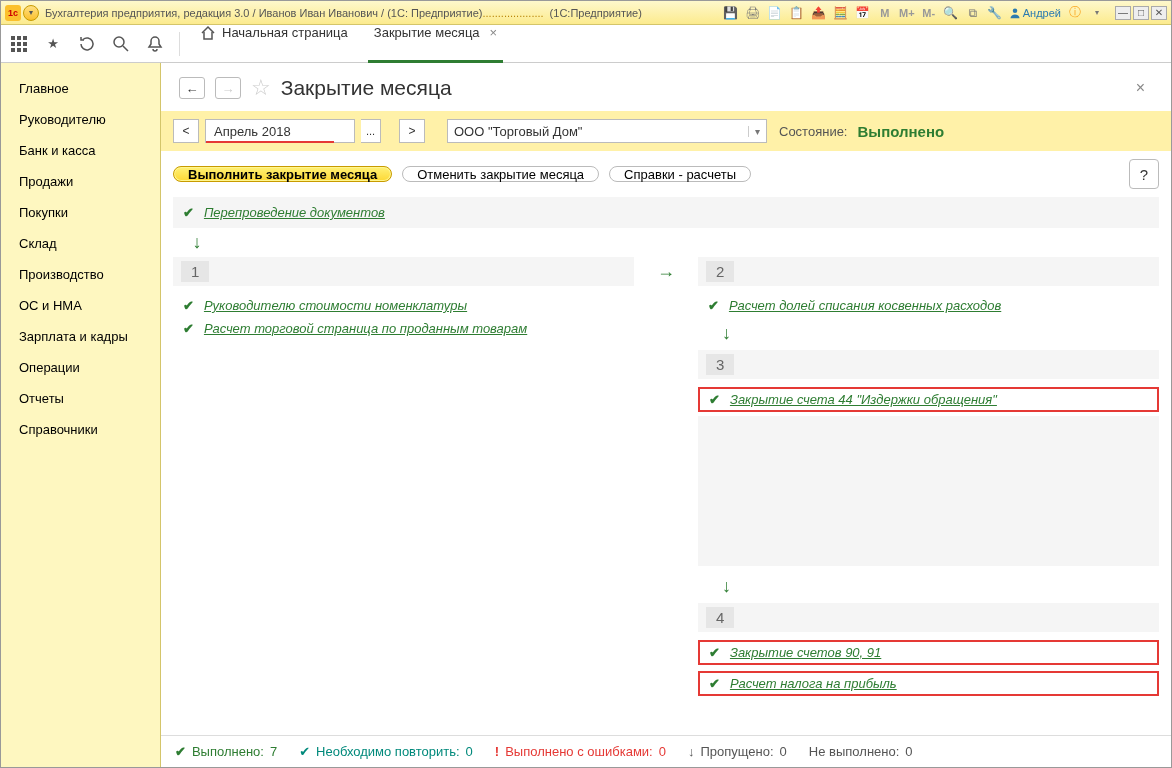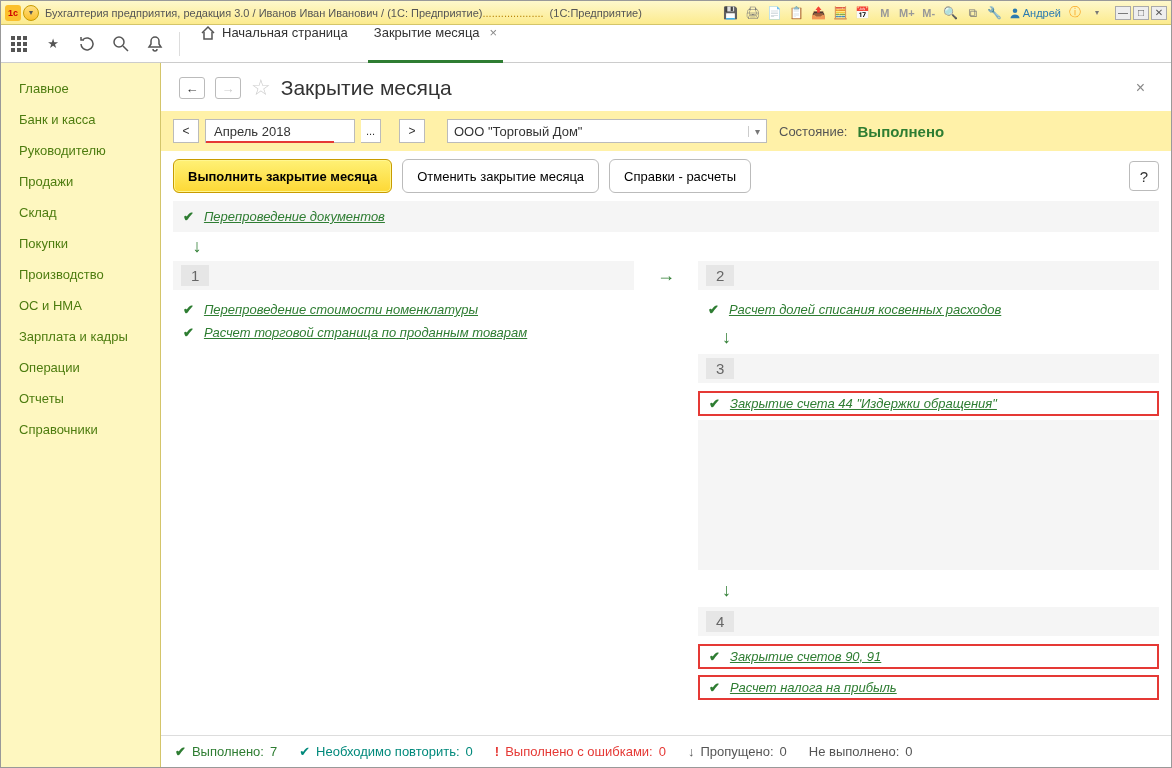--- a/index.html
+++ b/index.html
@@ -26,21 +26,21 @@
   .toptool .ticon { width: 20px; height: 20px; display: inline-flex; align-items: center; justify-content: center; color: #555; cursor: pointer; }
   .toptool .ticon svg { width: 18px; height: 18px; }
   .toptool .sep { width: 1px; height: 24px; background: #ddd; }
   .toptool .tab { display: flex; gap: 6px; padding: 0 6px; height: 38px; cursor: pointer; font-size: 13px; }
   .toptool .tab.active { border-bottom: 3px solid #2e7d32; padding-bottom: 0; margin-bottom: -1px; }
   .toptool .tab .close-x { color: #888; font-size: 13px; margin-left: 4px; cursor: pointer; }
 
   
   .layout { display: flex; height: calc(100% - 62px); }
   .sidebar { width: 160px; background: #fef7c0; border-right: 1px solid #d4c56a; padding: 10px 0; }
-  .sidebar .item { padding: 8px 18px; cursor: pointer; font-size: 13px; color: #4d7c0f; }
+  .sidebar .item { padding: 8px 18px; cursor: pointer; font-size: 13px; color: #000000; }
 
   
   .main { flex: 1; display: flex; flex-direction: column; background: #fff; overflow: hidden; }
   .page-header { display: flex; align-items: center; gap: 10px; padding: 12px 18px 10px 18px; }
   .page-header .navbtn { width: 26px; height: 22px; border: 1px solid #bbb; background: #fff; display: inline-flex; align-items: center; justify-content: center; cursor: pointer; border-radius: 3px; }
   .page-header .navbtn.disabled { color: #ccc; }
   .page-header .star { font-size: 22px; color: #ccc; cursor: pointer; }
   .page-header h1 { font-size: 21px; font-weight: normal; }
   .page-header .close-page { margin-left: auto; font-size: 16px; color: #888; cursor: pointer; padding: 4px 8px; }
 
@@ -50,21 +50,21 @@
   .controlbar .period-input { height: 24px; border: 1px solid #bbb; background: #fff; padding: 0 8px; width: 150px; display: flex; align-items: center; position: relative; }
   .controlbar .period-input::after { content: ""; position: absolute; left: 0; right: 20px; bottom: -1px; height: 2px; background: #e53935; }
   .controlbar .dots-btn { width: 20px; height: 24px; border: 1px solid #bbb; border-left: none; background: #fff; display: inline-flex; align-items: center; justify-content: center; cursor: pointer; font-size: 11px; }
   .controlbar .org-select { flex: 0 0 320px; height: 24px; border: 1px solid #bbb; background: #fff; display: flex; align-items: center; padding: 0 6px; }
   .controlbar .org-select .arrow { margin-left: auto; border-left: 1px solid #ccc; padding-left: 6px; color: #777; font-size: 10px; }
   .controlbar .status-label { margin-left: 6px; color: #555; font-size: 13px; }
   .controlbar .status-value { color: #2e7d32; font-weight: bold; font-size: 15px; margin-left: 4px; }
 
   
   .actionbar { padding: 8px 12px; display: flex; gap: 10px; align-items: center; }
-  .actionbar .btn { height: 34px; border: 1px solid #bbb; background: #fff; border-radius: 6px; padding: 0 14px; cursor: pointer; font-size: 13px; display: inline-flex; align-items: center; }
+  .actionbar .btn { height: 16px; border: 1px solid #bbb; background: #fff; border-radius: 12px; padding: 0 14px; cursor: pointer; font-size: 13px; display: inline-flex; align-items: center; }
   .actionbar .btn.primary { background: linear-gradient(to bottom, #fff176, #fdd835); border: 1px solid #c89b00; font-weight: bold; box-shadow: inset 0 0 0 1px #fff690; }
   .actionbar .spacer { flex: 1; }
   .actionbar .help-btn { width: 30px; height: 30px; border: 1px solid #bbb; border-radius: 4px; display: inline-flex; align-items: center; justify-content: center; cursor: pointer; font-size: 15px; }
 
   
   .content { flex: 1; padding: 0 12px 0px 12px; overflow: auto; }
   .reprovision { background: #f5f5f5; padding: 8px 10px; display: flex; align-items: center; gap: 10px; margin-bottom: 4px; }
   .check { color: #2e7d32; font-weight: bold; }
   .link-green { color: #2e7d32; text-decoration: underline; cursor: pointer; font-style: italic; }
   .arrow-down { color: #2e7d32; font-size: 18px; text-align: center; margin: 4px 0 4px 14px; width: 20px; }
@@ -179,25 +179,25 @@
   <div class="tab active">
     <span>Закрытие месяца</span>
     <span class="close-x">×</span>
   </div>
 </div>
 
 <div class="layout">
 
   <div class="sidebar">
     <div class="item">Главное</div>
+    <div class="item">Руководителю</div>
     <div class="item">Банк и касса</div>
-    <div class="item">Руководителю</div>
     <div class="item">Продажи</div>
+    <div class="item">Покупки</div>
     <div class="item">Склад</div>
-    <div class="item">Покупки</div>
     <div class="item">Производство</div>
     <div class="item">ОС и НМА</div>
     <div class="item">Зарплата и кадры</div>
     <div class="item">Операции</div>
     <div class="item">Отчеты</div>
     <div class="item">Справочники</div>
   </div>
 
   <div class="main">
     <div class="page-header">
@@ -241,21 +241,21 @@
       <div class="arrow-down">↓</div>
 
       <div class="cols">
 
         <div class="col">
           <div class="stage-bar">
             <span class="stage-num">1</span>
           </div>
           <div class="task-row">
             <span class="check">✔</span>
-            <span class="link-green">Перепроведение стоимости номенклатуры</span>
+            <span class="link-green">Руководителю стоимости номенклатуры</span>
           </div>
           <div class="task-row">
             <span class="check">✔</span>
             <span class="link-green">Расчет торговой страница по проданным товарам</span>
           </div>
         </div>
 
         <div class="mid-arrow-col">
           <span class="arrow-right-big">→</span>
         </div>

